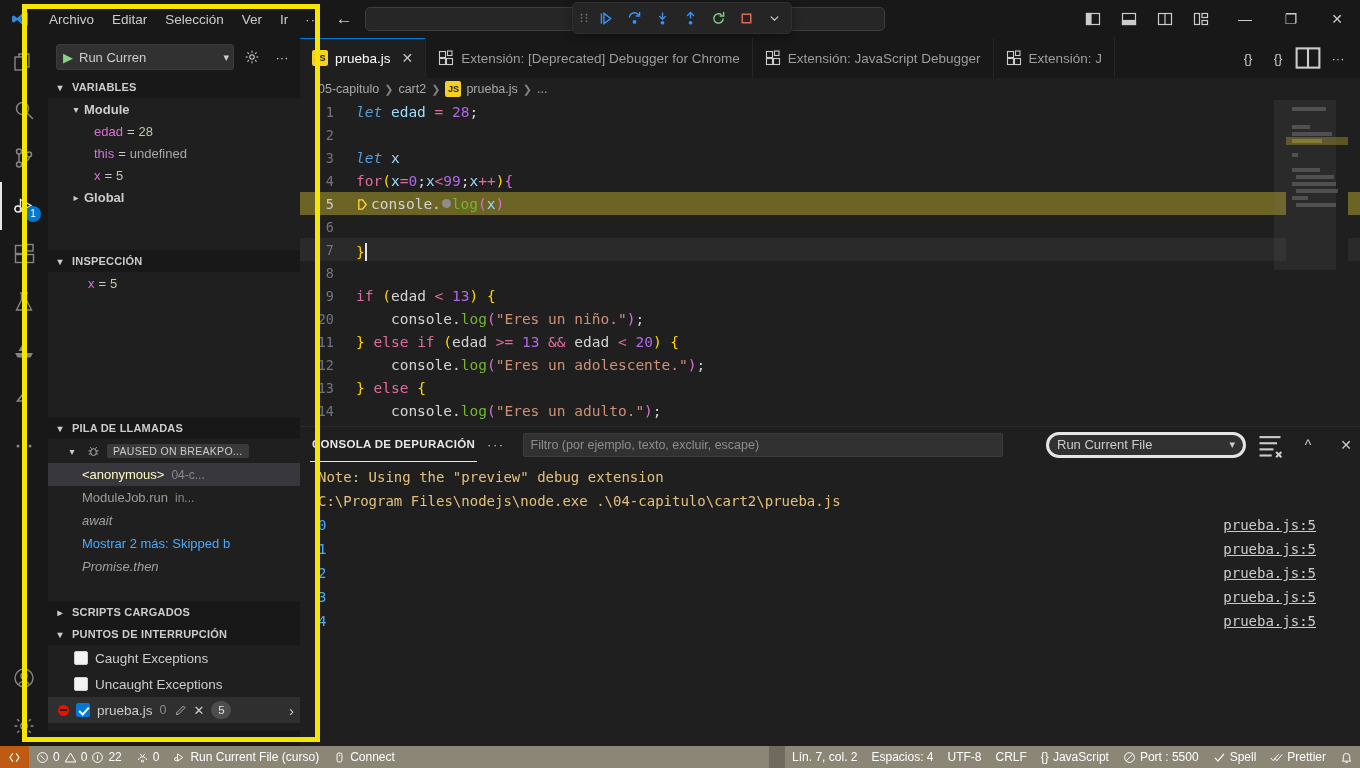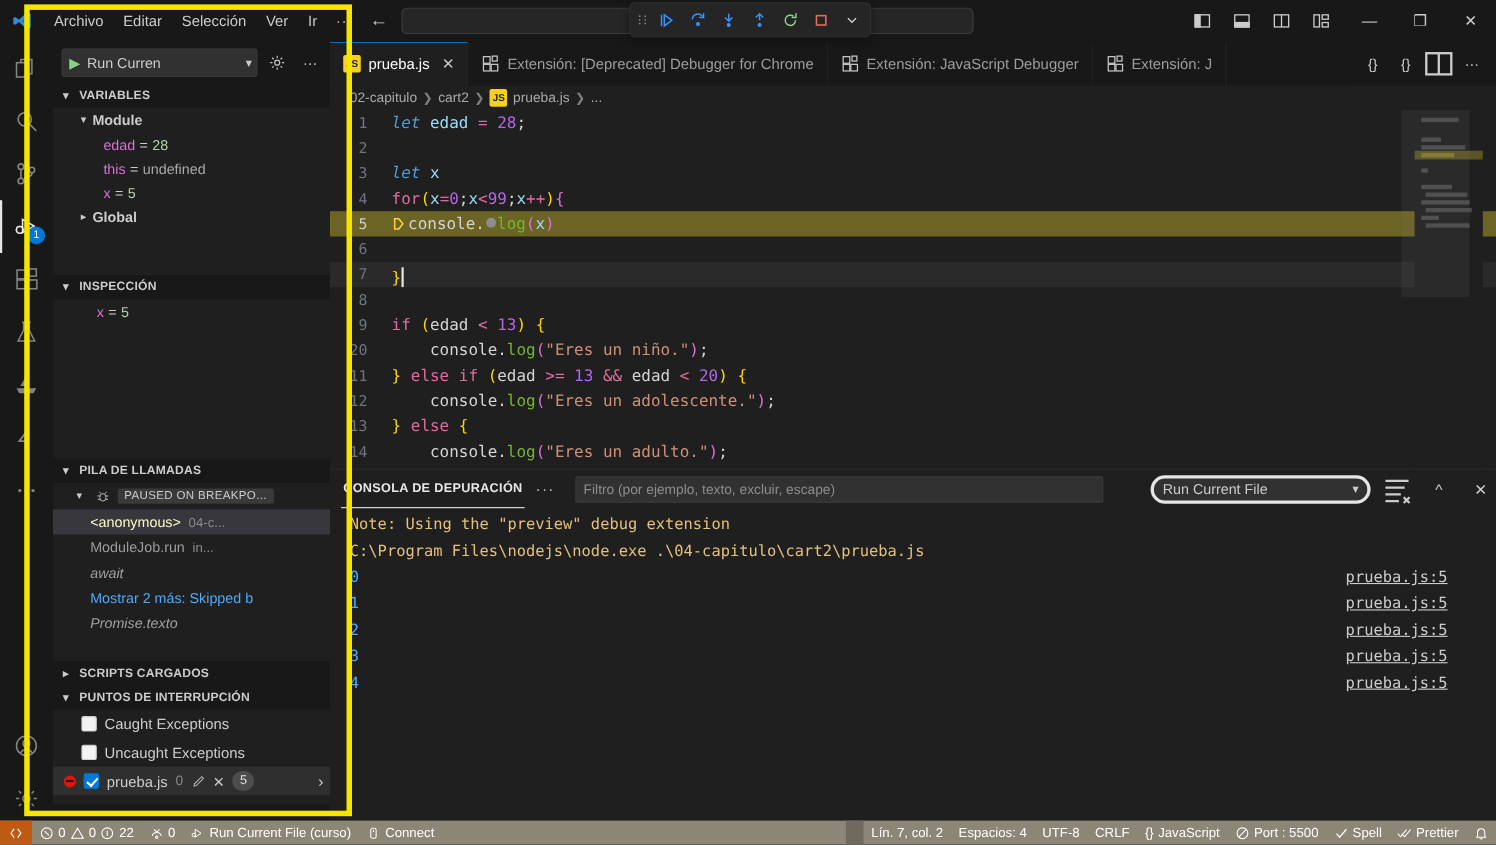--- a/index.html
+++ b/index.html
@@ -515,21 +515,21 @@
       <span class="fname" style="color:#9d9d9d">ModuleJob.run</span>
       <span class="floc">in...</span>
     </div>
     <div class="frame">
       <span class="async">await</span>
     </div>
     <div class="frame">
       <span class="more">Mostrar 2 más: Skipped b</span>
     </div>
     <div class="frame">
-      <span class="async">Promise.texto</span>
+      <span class="async">Promise.then</span>
     </div>
   </div>
 
   <div class="section-head">
     <span class="twisty">▸</span>
     <span>SCRIPTS CARGADOS</span>
   </div>
 
   <div class="section-head">
     <span class="twisty">▾</span>
@@ -609,21 +609,21 @@
         <svg viewBox="0 0 16 16" fill="none" stroke="#cccccc" stroke-width="1.2">
             <rect x="1.5" y="2.5" width="13" height="11"></rect>
             <line x1="8" y1="2.5" x2="8" y2="13.5"></line>
           </svg>
       </div>
       <div class="tab-act">···</div>
     </div>
   </div>
 
   <div id="breadcrumb">
-    <span>02-capitulo</span>
+    <span>05-capitulo</span>
     <span class="sep">❯</span>
     <span>cart2</span>
     <span class="sep">❯</span>
     <span class="js-badge">JS</span>
     <span>prueba.js</span>
     <span class="sep">❯</span>
     <span>...</span>
   </div>
 
   <div id="code-area">

